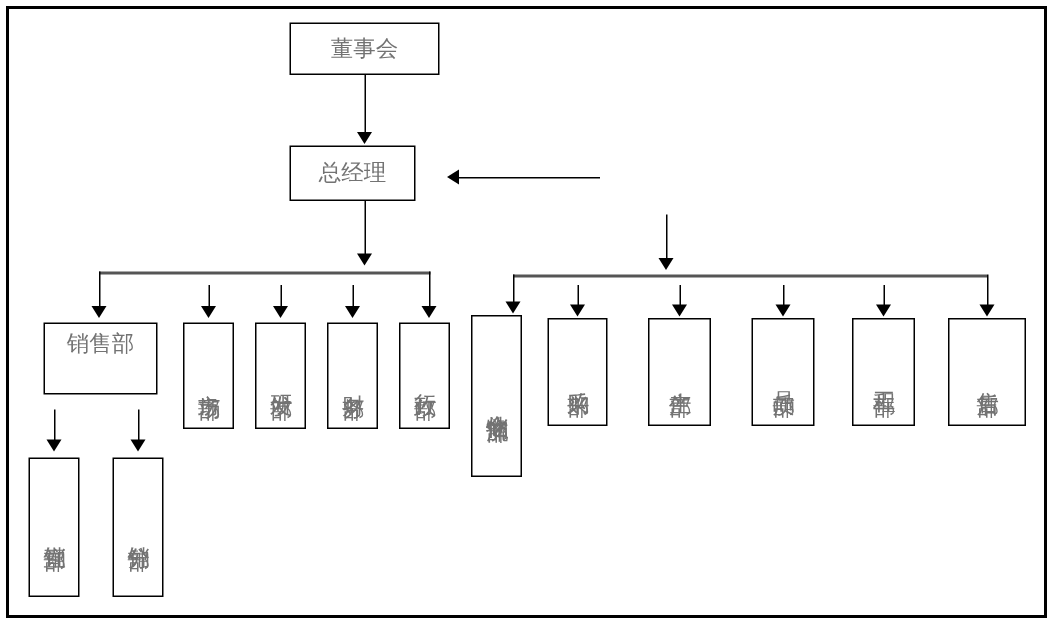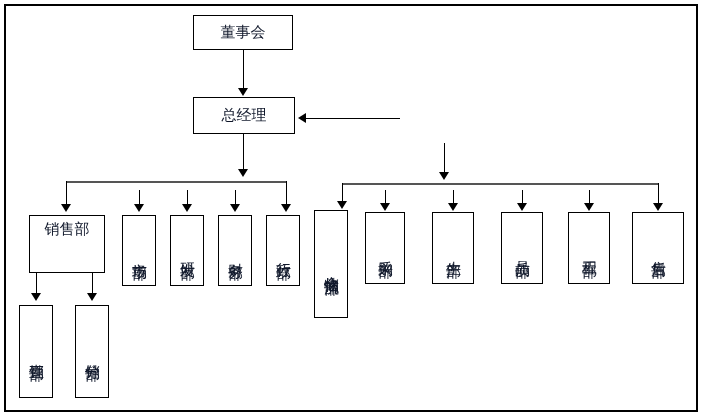--- a/index.html
+++ b/index.html
@@ -27,21 +27,21 @@
     box-sizing: border-box;
   }
   .node {
     position: absolute;
     border: 1px solid #000000;
     background: #ffffff;
     box-sizing: border-box;
     display: flex;
     align-items: flex-start;
     justify-content: center;
-    color: #0f172a;
+    color: #737373;
   }
   .node.h-node {
     align-items: center;
   }
   .node-label {
     display: block;
     text-align: center;
     line-height: 1.02;
     letter-spacing: 0px;
   }
@@ -115,21 +115,21 @@
 
   <div id="outer-frame"></div>
 
   <div class="node h-node top-node" style="left:193px; top:15px; width:100px; height:35px;">
     <span class="node-label">董事会</span>
   </div>
 
   <div class="vline" style="left:243px; top:50px; height:39px;"></div>
   <div class="arrow-down" style="left:238px; top:88px;"></div>
 
-  <div class="node h-node top-node" style="left:193px; top:97px; width:102px; height:37px;">
+  <div class="node h-node top-node" style="left:193px; top:97px; width:84px; height:37px;">
     <span class="node-label">总经理</span>
   </div>
 
 
   <div class="hline" style="left:306px; top:118px; width:94px;"></div>
   <div class="arrow-left" style="left:298px; top:113px;"></div>
 
   <div class="vline" style="left:243px; top:134px; height:36px;"></div>
   <div class="arrow-down" style="left:238px; top:169px;"></div>
 
@@ -144,21 +144,21 @@
 
   <div class="vline" style="left:139px; top:190px; height:15px;"></div>
   <div class="arrow-down" style="left:134px; top:204px;"></div>
 
   <div class="vline" style="left:187px; top:190px; height:15px;"></div>
   <div class="arrow-down" style="left:182px; top:204px;"></div>
 
   <div class="vline" style="left:235px; top:190px; height:15px;"></div>
   <div class="arrow-down" style="left:230px; top:204px;"></div>
 
-  <div class="node sales-node" style="left:29px; top:215px; width:76px; height:58px;">
+  <div class="node sales-node" style="left:29px; top:215px; width:76px; height:48px;">
     <span class="node-label">销售部</span>
   </div>
 
   <div class="node v-node" style="left:122px; top:215px; width:34px; height:71px;">
     <span class="node-label">市场部</span>
   </div>
 
   <div class="node v-node" style="left:170px; top:215px; width:34px; height:71px;">
     <span class="node-label">研发部</span>
   </div>

